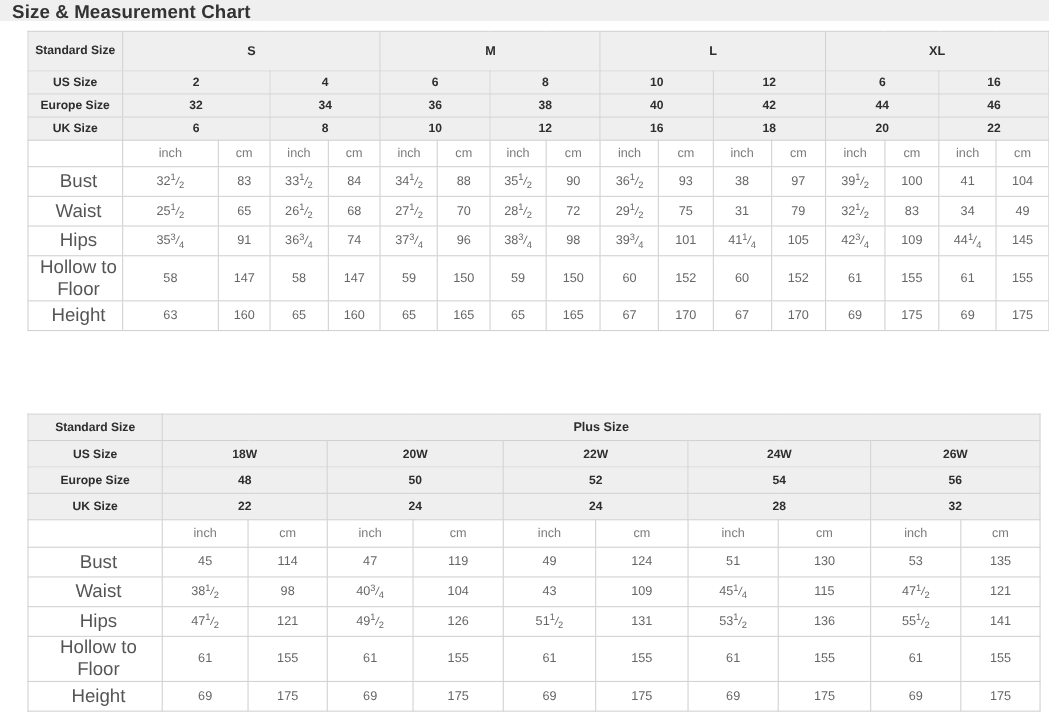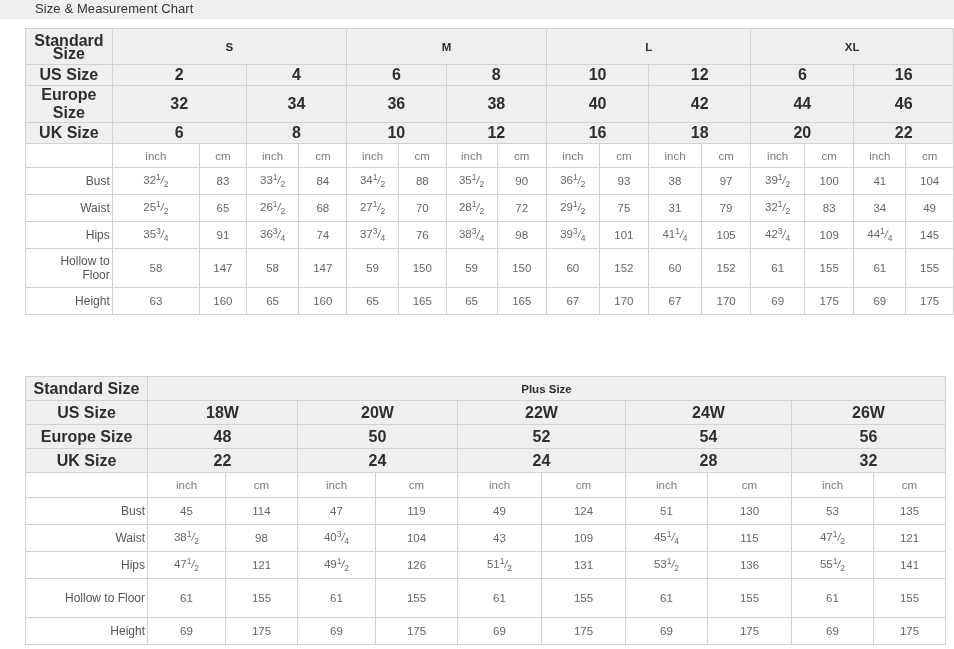--- a/index.html
+++ b/index.html
@@ -20,24 +20,24 @@
   .title-band {
     position: absolute;
     left: 0;
     top: 0;
     width: 954px;
     height: 19px;
     background: #efefef;
   }
   .title-band .title-text {
     position: absolute;
-    left: 35px;
+    left: 11px;
     top: 1px;
-    font-size: 13px;
-    font-weight: normal;
+    font-size: 17px;
+    font-weight: bold;
     color: #333333;
     letter-spacing: .1px;
     white-space: nowrap;
   }
 
   
   .chart-table {
     position: absolute;
     border-collapse: collapse;
     table-layout: fixed;
@@ -51,37 +51,37 @@
     font-size: 11.5px;
     color: #555555;
     background: #ffffff;
     overflow: hidden;
   }
   
   .chart-table td.hcell {
     background: #efefef;
     color: #2e2e2e;
     font-weight: bold;
-    font-size: 16px;
+    font-size: 11px;
   }
   .chart-table td.hcell.group {
     font-size: 11.5px;
   }
   
   .chart-table td.unit {
     font-size: 11.5px;
     font-weight: normal;
     color: #7b7b7b;
     background: #ffffff;
   }
   
   .chart-table td.rowlabel {
-    text-align: right;
+    text-align: center;
     padding-left: 8px;
-    font-size: 12px;
+    font-size: 17px;
     font-weight: normal;
     color: #555555;
     background: #ffffff;
   }
   .chart-table td.blank {
     background: #ffffff;
     border: 1px solid #d2d2d2;
   }
   .chart-table td.val {
     color: #666666;
@@ -245,21 +245,21 @@
         <td class="val">34</td>
         <td class="val">49</td>
       </tr>
       <tr style="height: 27px;">
         <td class="rowlabel">Hips</td>
         <td class="val"><span class="frac"><span class="whole">35</span><span class="num">3</span><span class="slash">/</span><span class="den">4</span></span></td>
         <td class="val">91</td>
         <td class="val"><span class="frac"><span class="whole">36</span><span class="num">3</span><span class="slash">/</span><span class="den">4</span></span></td>
         <td class="val">74</td>
         <td class="val"><span class="frac"><span class="whole">37</span><span class="num">3</span><span class="slash">/</span><span class="den">4</span></span></td>
-        <td class="val">76</td>
+        <td class="val">96</td>
         <td class="val"><span class="frac"><span class="whole">38</span><span class="num">3</span><span class="slash">/</span><span class="den">4</span></span></td>
         <td class="val">98</td>
         <td class="val"><span class="frac"><span class="whole">39</span><span class="num">3</span><span class="slash">/</span><span class="den">4</span></span></td>
         <td class="val">101</td>
         <td class="val"><span class="frac"><span class="whole">41</span><span class="num">1</span><span class="slash">/</span><span class="den">4</span></span></td>
         <td class="val">105</td>
         <td class="val"><span class="frac"><span class="whole">42</span><span class="num">3</span><span class="slash">/</span><span class="den">4</span></span></td>
         <td class="val">109</td>
         <td class="val"><span class="frac"><span class="whole">44</span><span class="num">1</span><span class="slash">/</span><span class="den">4</span></span></td>
         <td class="val">145</td>

